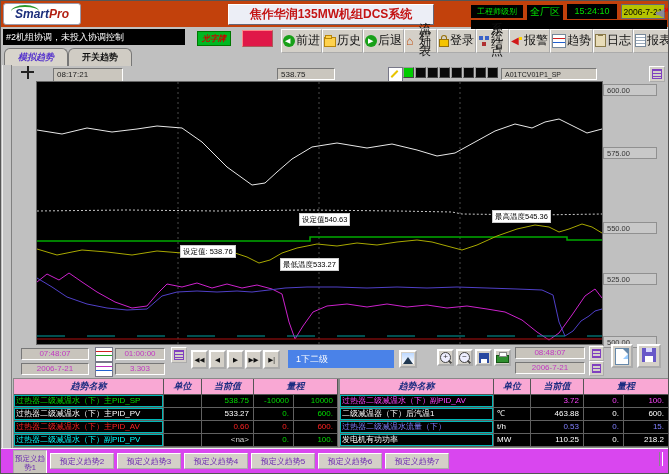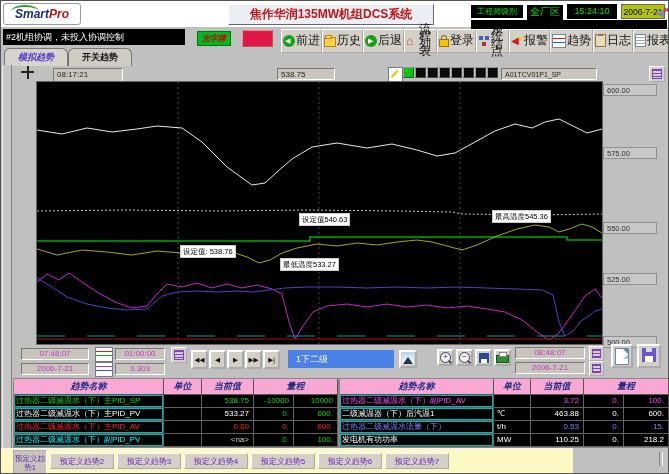--- a/index.html
+++ b/index.html
@@ -1,19 +1,19 @@
 <!DOCTYPE html>
 <html><head>
 <meta charset="utf-8">
 <style>
 html,body{margin:0;padding:0}
 body{font-family:"Liberation Sans",sans-serif;background:#888}
 .screen{position:relative;width:669px;height:474px;background:#c0c0c0;overflow:hidden;border:1px solid #555;box-sizing:border-box}
 
-.topbar{position:absolute;left:0;top:0;width:669px;height:26px;background:#ffffff}
+.topbar{position:absolute;left:0;top:0;width:669px;height:26px;background:#c2410c}
 .logo{position:absolute;left:2px;top:2px;width:76px;height:20px;background:#fff;border:1px solid #99a;border-radius:3px;font-size:12px;font-style:italic;font-weight:bold;line-height:20px;text-align:center}
 .logo .sm{color:#1a2d7a}.logo .pr{color:#b21f12}
 .logo .swoosh{position:absolute;left:7px;top:1px;width:28px;height:11px;border-top:2px solid #2a9a2a;border-radius:50%}
 .titlebox{position:absolute;left:227px;top:3px;width:204px;height:19px;background:#eceef6;border-top:1px solid #fff;border-left:1px solid #fff;border-right:1px solid #667;border-bottom:1px solid #667;color:#c41414;font-weight:bold;font-size:12px;text-align:center;line-height:19px}
 .bbox{position:absolute;background:#000;color:#00e000;text-align:center;overflow:hidden}
 .lvl{left:470px;top:4px;width:52px;height:13px;font-size:8px;line-height:13px}
 .area{left:526px;top:4px;width:36px;height:29px;font-size:10px;line-height:13px}
 .clock{left:566px;top:3px;width:50px;height:15px;font-size:9px;line-height:15px}
 .datebox{position:absolute;left:620px;top:3px;width:44px;height:15px;background:#b5c400;color:#000;font-size:8.5px;line-height:15px;text-align:center;border:1px solid #667;box-sizing:border-box}
 .blackstrip{position:absolute;left:470px;top:19px;width:196px;height:10px;background:#000}
@@ -93,21 +93,21 @@
 .flopic::before{content:"";position:absolute;left:4px;top:0;width:6px;height:4px;background:#d8d8ff}
 
 .dtable{position:absolute;top:377px;display:grid;background:#000;border:1px solid #888}
 .th{background:#f9a8d4;color:#1c2c80;font-weight:bold;font-style:italic;font-size:9px;text-align:center;line-height:15px;height:15px;border-right:1px solid #555;border-bottom:1px solid #555}
 .thspan{grid-column:span 2}
 .td{height:13px;line-height:12px;font-size:8px;border-right:1px solid #606060;border-bottom:1px solid #606060;background:#000;overflow:hidden;white-space:nowrap;box-sizing:border-box}
 .td.name{padding-left:2px;box-shadow:inset 0 0 0 1px #00b8b8}
 .td.val{text-align:right;padding-right:4px}
 .td.unit{padding-left:3px;color:#fff}
 
-.bottombar{position:absolute;left:0;top:447px;width:572px;height:27px;background:#fef9c3;border-top:1px solid #f4f4f4;display:flex;align-items:flex-start;padding-left:12px;gap:3px;box-sizing:border-box}
+.bottombar{position:absolute;left:0;top:447px;width:669px;height:27px;background:#d946ef;border-top:1px solid #f4f4f4;display:flex;align-items:flex-start;padding-left:12px;gap:3px;box-sizing:border-box}
 .btab{margin-top:4px;height:16px;line-height:15px;background:#d4d0c8;border:1px outset #fff;font-size:8px;color:#6a28b0;width:64px;text-align:center;white-space:nowrap;overflow:hidden;flex:0 0 auto;box-sizing:border-box}
 .btab.active{margin-top:1px;height:24px;width:34px;white-space:normal;line-height:9px;padding-top:3px;font-size:7.5px;background:#c8c4bc;border-style:inset}
 .bdiv{position:absolute;left:658px;top:451px;width:2px;height:14px;border-left:1px solid #888;border-right:1px solid #fff}
 </style>
 </head>
 <body>
 
 <div class="screen">
 
   <div class="topbar">

